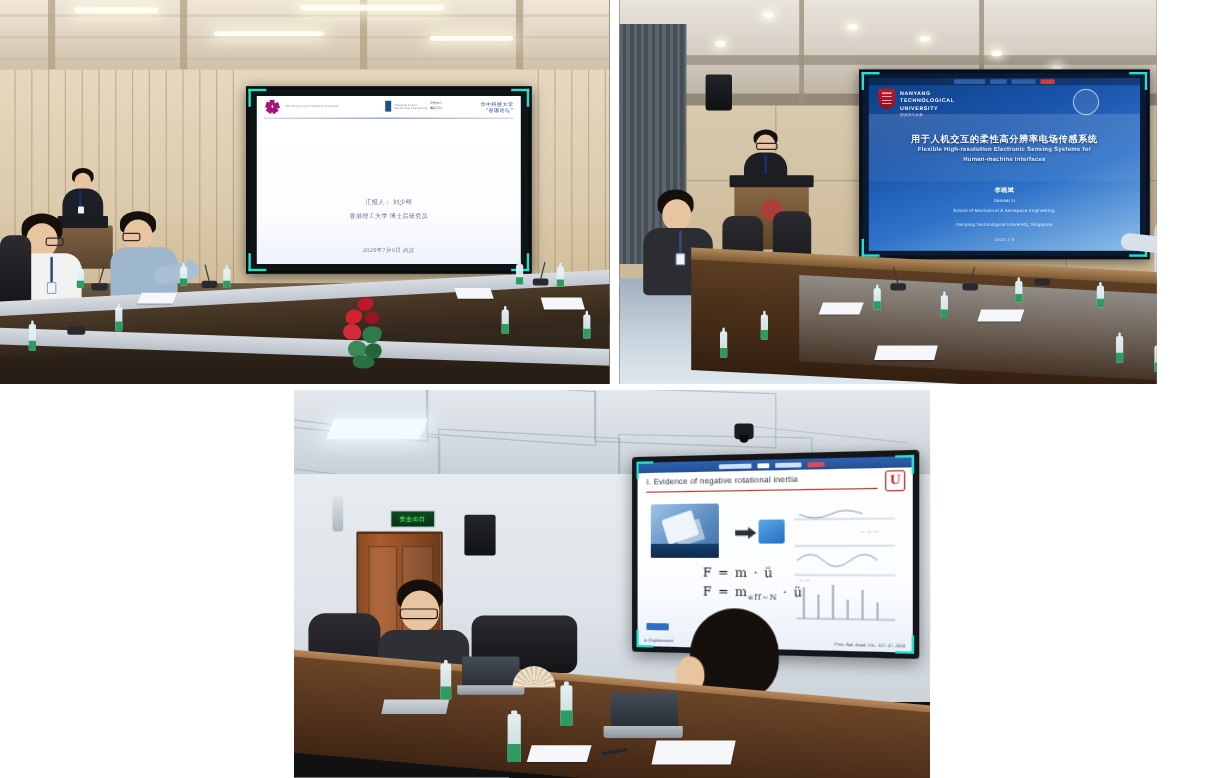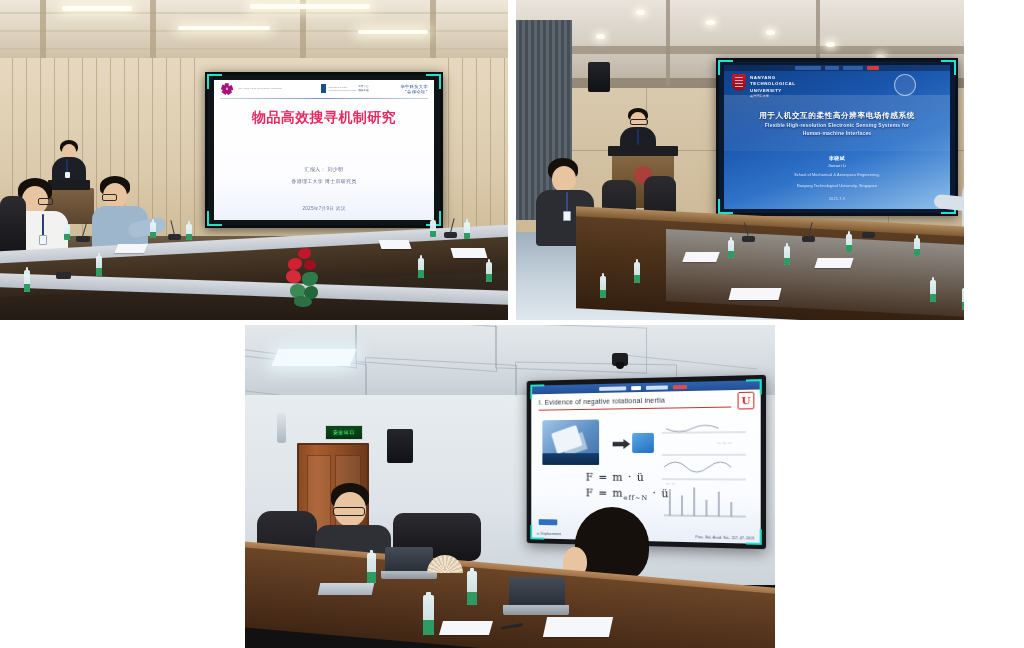--- a/index.html
+++ b/index.html
@@ -275,21 +275,20 @@
             <div class="deptcn" style="white-space:pre-line;">工業中心
 機械工程</div>
           </div>
           <div class="hust">
             <div class="l1">华中科技大学</div>
             <div class="l2">“喜珈论坛”</div>
           </div>
         </div>
         <div class="slideA-rule"></div>
         <div class="slideA-title">
-          <div>物品高效搜寻机制研究</div>
         </div>
         <div class="slideA-sub">
           <div>汇报人： 刘少明</div>
           <div>香港理工大学  博士后研究员</div>
         </div>
         <div class="slideA-date">2025年7月9日 武汉</div>
       </div>
       <div class="corner-mark cm-tl"></div>
       <div class="corner-mark cm-tr"></div>
       <div class="corner-mark cm-bl"></div>

